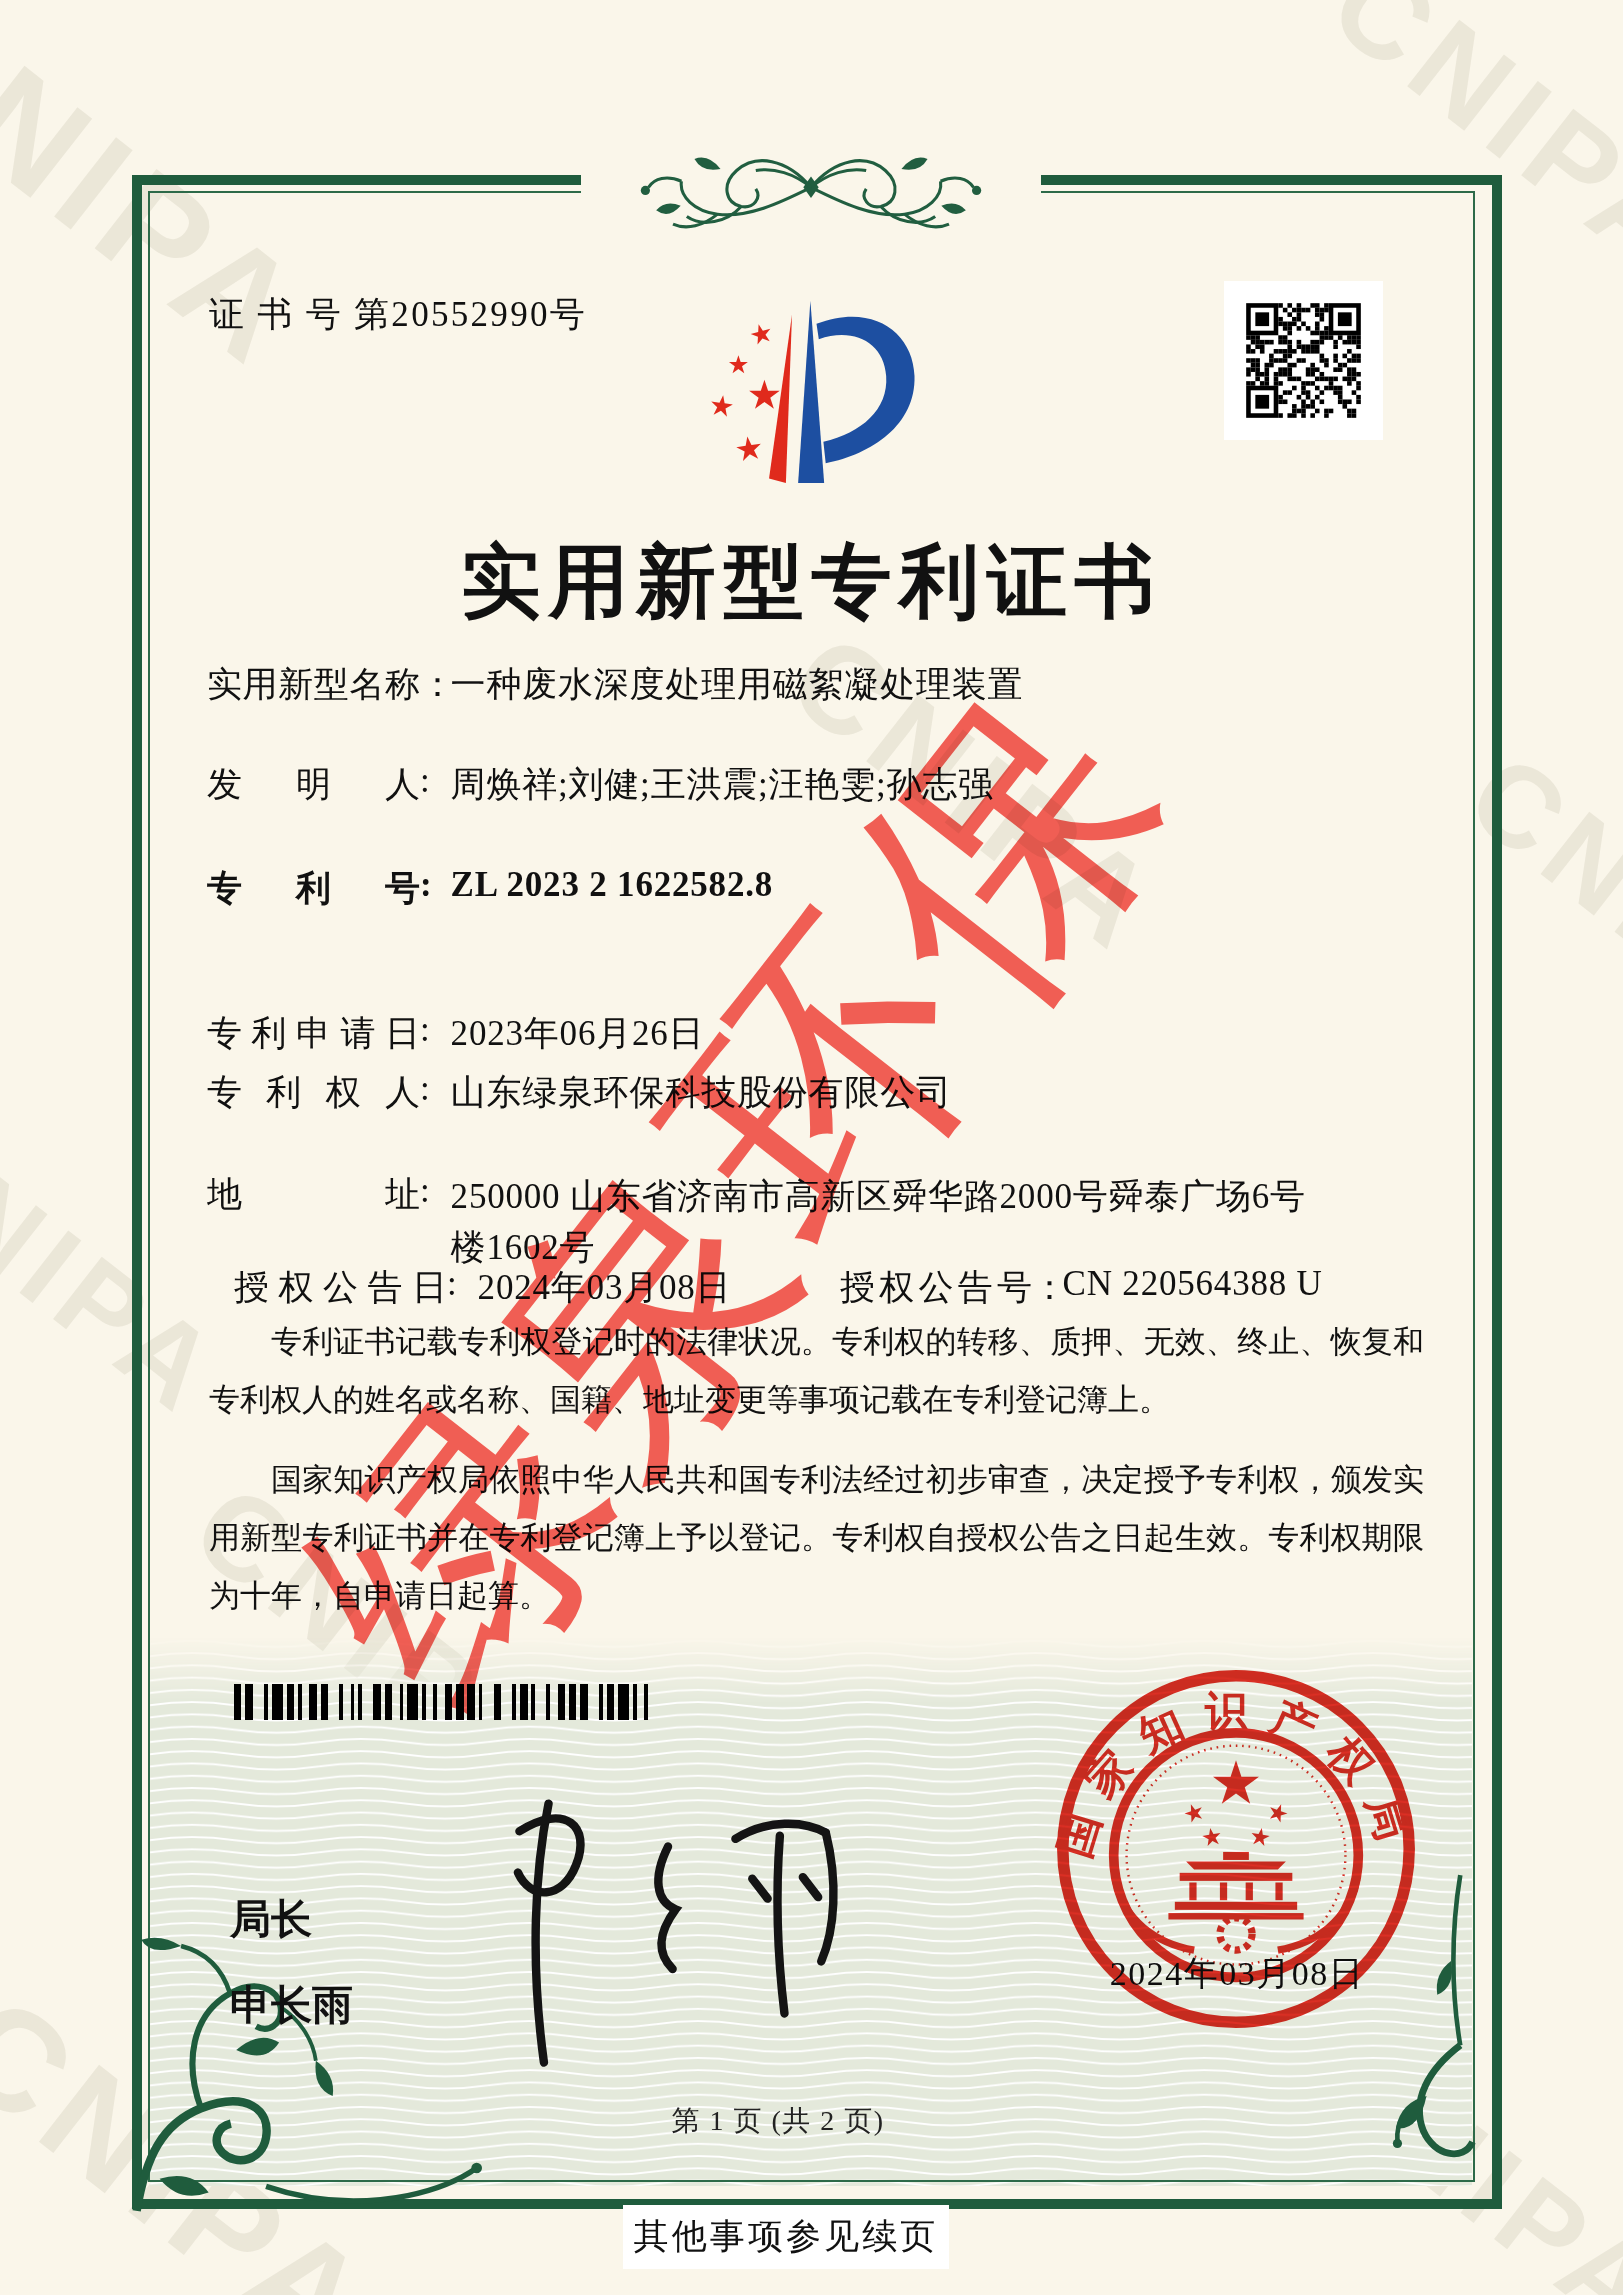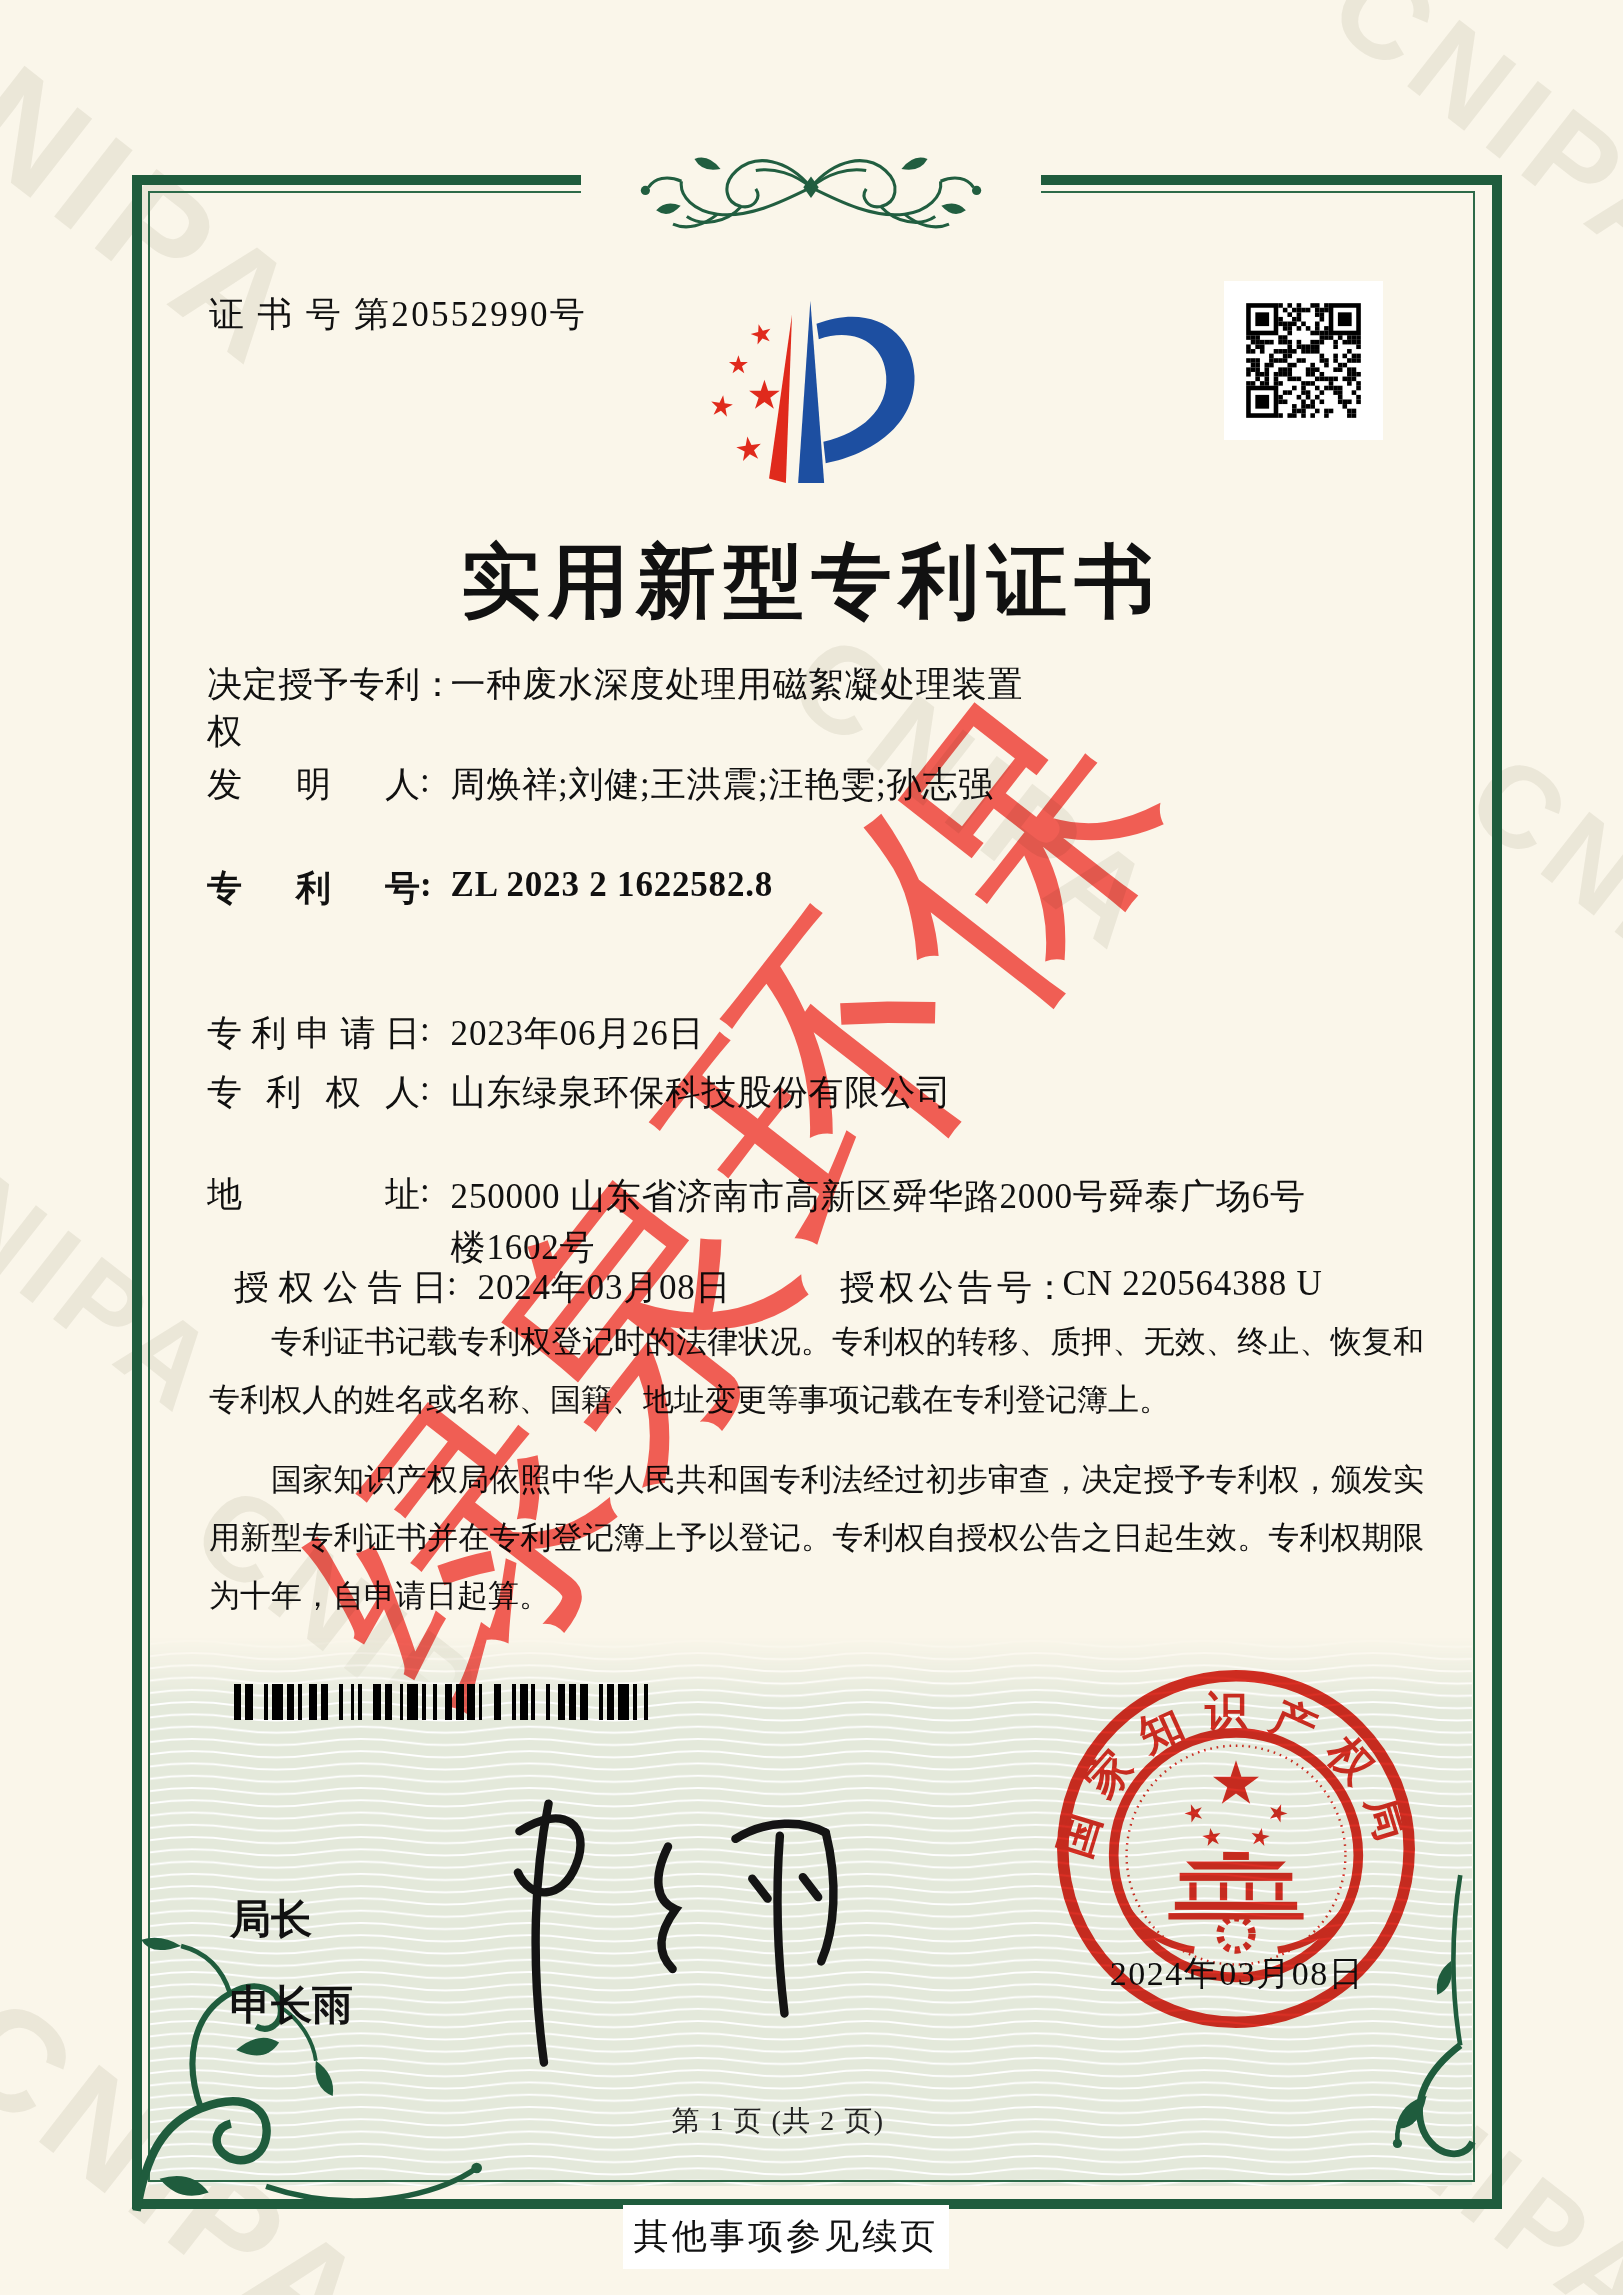--- a/index.html
+++ b/index.html
@@ -432,21 +432,21 @@
         <rect x="149" y="41" width="18" height="18" fill="#000"></rect>
         <rect x="29" y="137" width="42" height="42" fill="#000"></rect>
         <rect x="35" y="143" width="30" height="30" fill="#fff"></rect>
         <rect x="41" y="149" width="18" height="18" fill="#000"></rect>
       </svg>
   </div>
 
   <div class="title">实用新型专利证书</div>
 
   <div class="row" style="top:661px;">
-    <span class="lab">决定授予专利权</span><span class="col">：</span><span class="val">一种废水深度处理用磁絮凝处理装置</span>
+    <span class="lab">实用新型名称</span><span class="col">：</span><span class="val">一种废水深度处理用磁絮凝处理装置</span>
   </div>
   <div class="row" style="top:761px;">
     <span class="lab">发明人</span><span class="col">:</span><span class="val">周焕祥;刘健;王洪震;汪艳雯;孙志强</span>
   </div>
   <div class="row" style="top:865px;font-weight:bold;">
     <span class="lab">专利号</span><span class="col">:</span><span class="val">ZL 2023 2 1622582.8</span>
   </div>
   <div class="row" style="top:1010px;">
     <span class="lab">专利申请日</span><span class="col">:</span><span class="val">2023年06月26日</span>
   </div>

